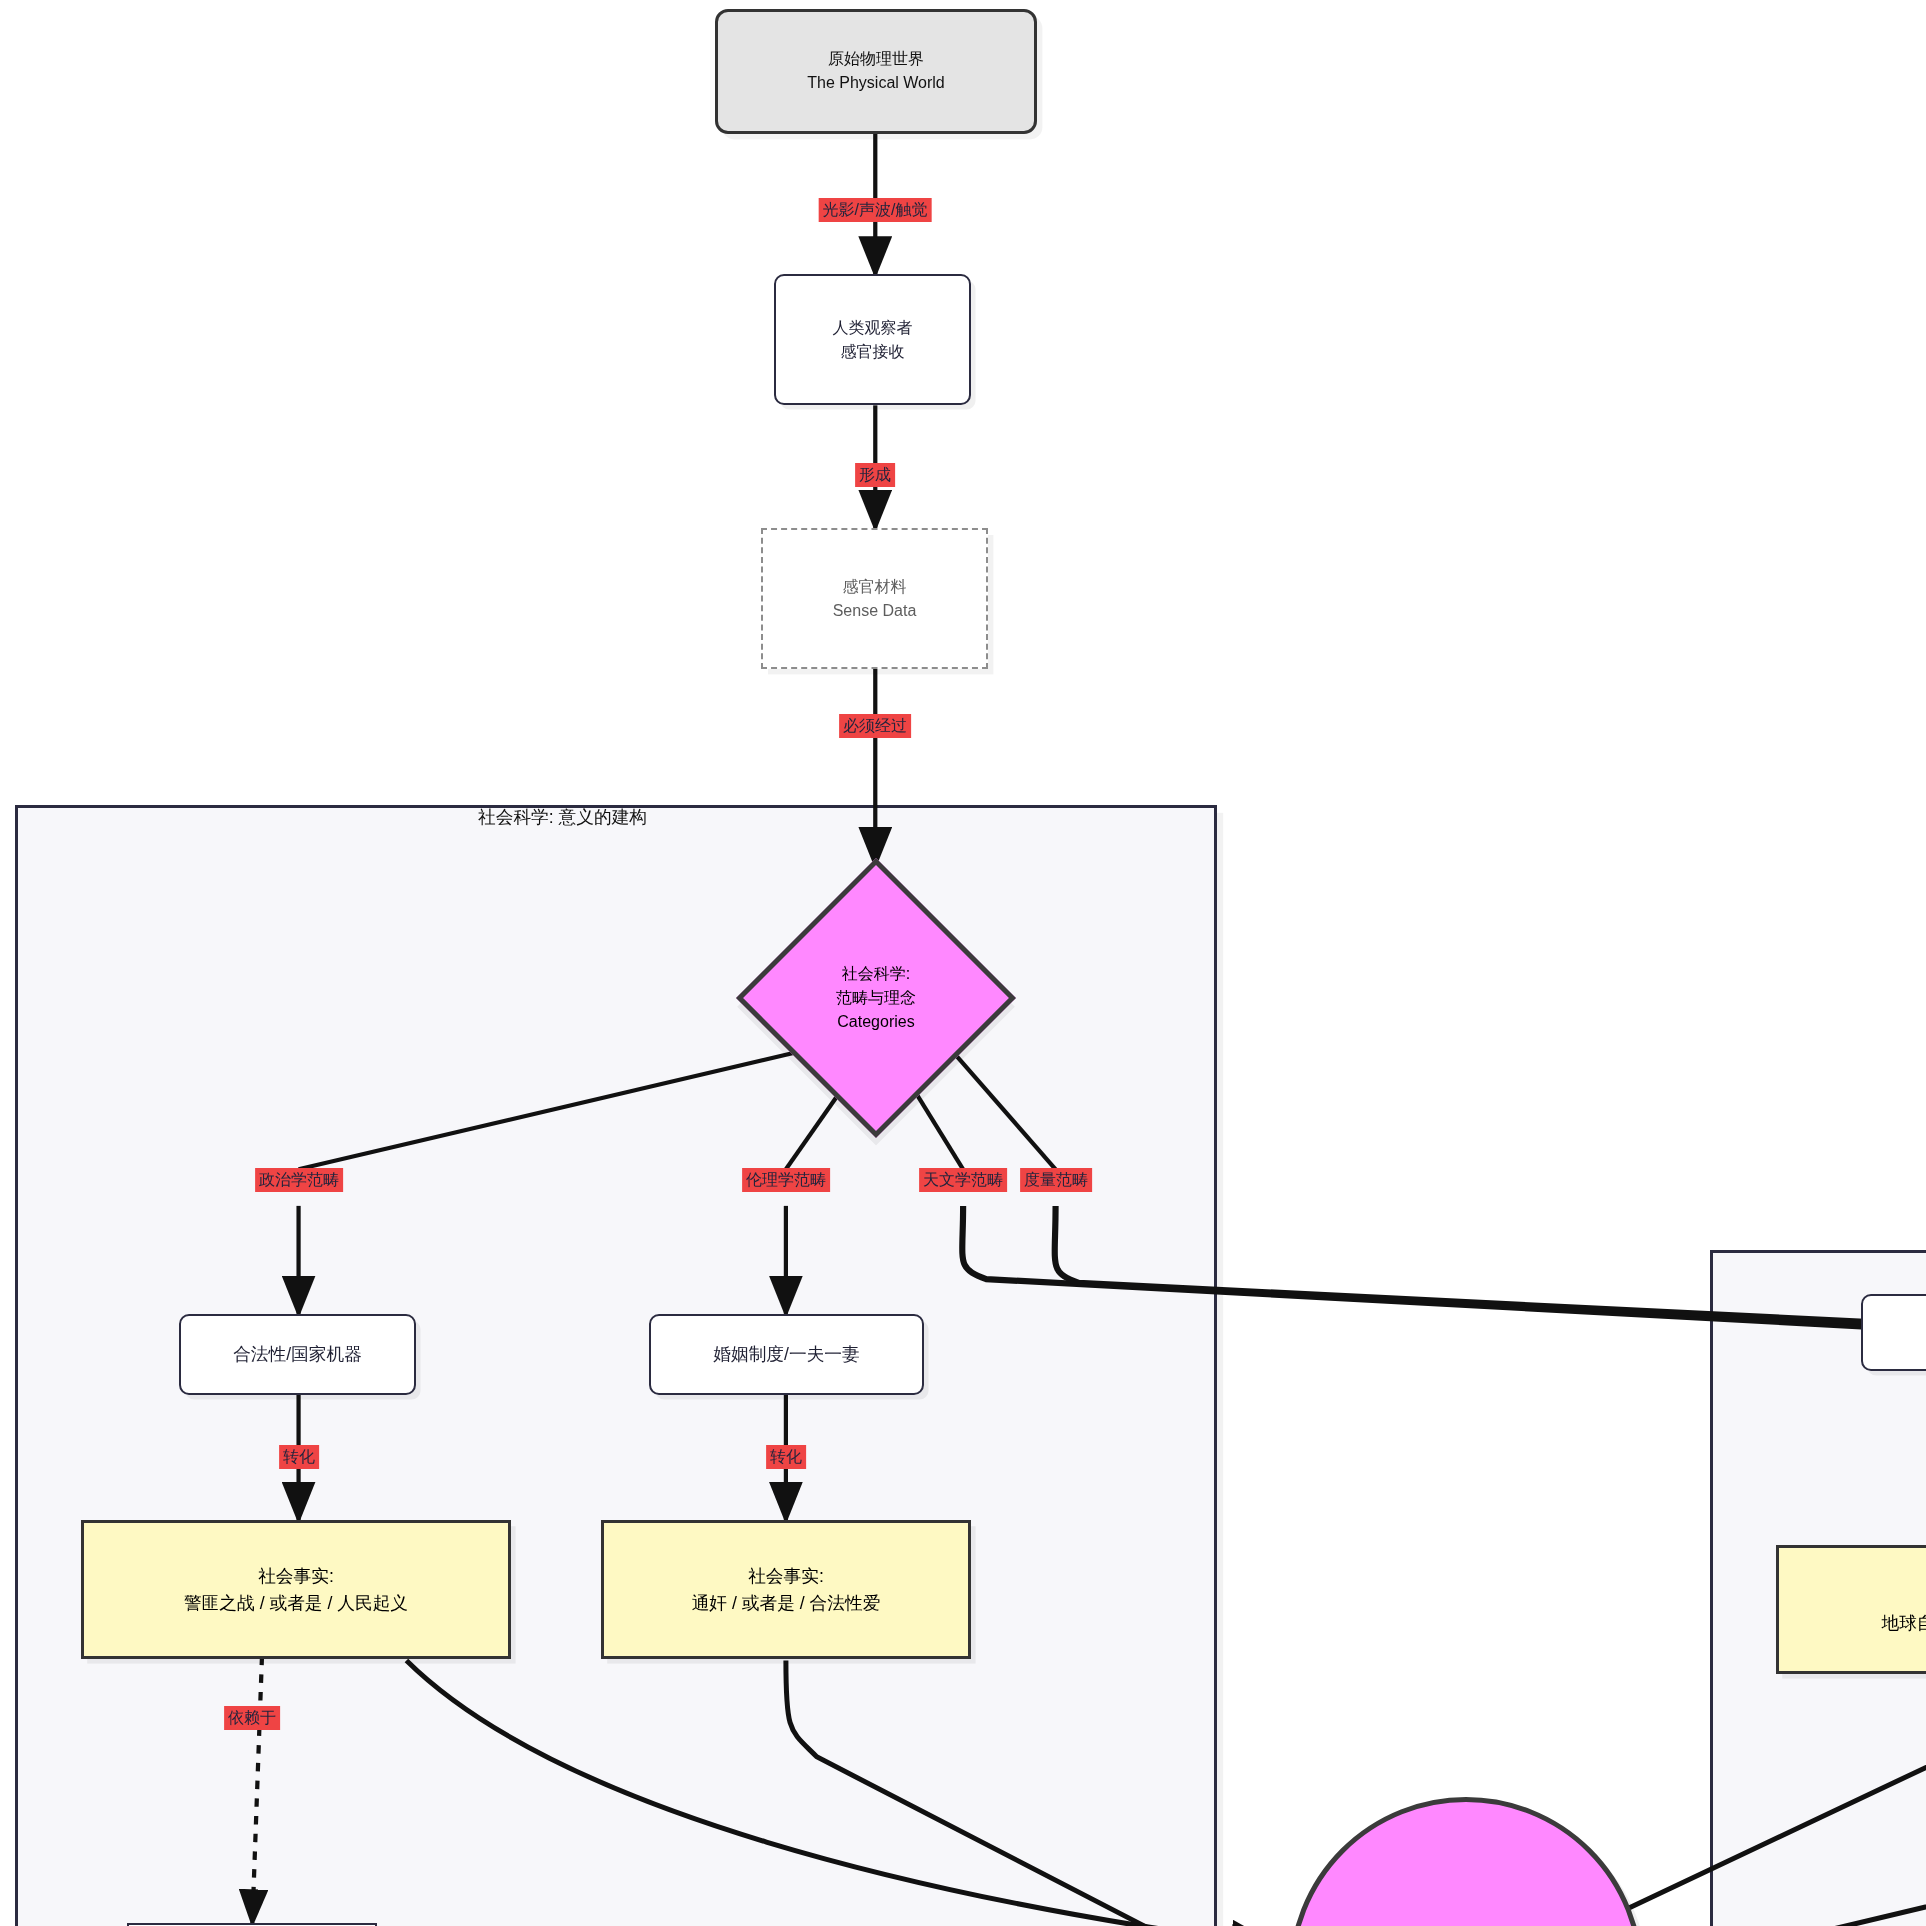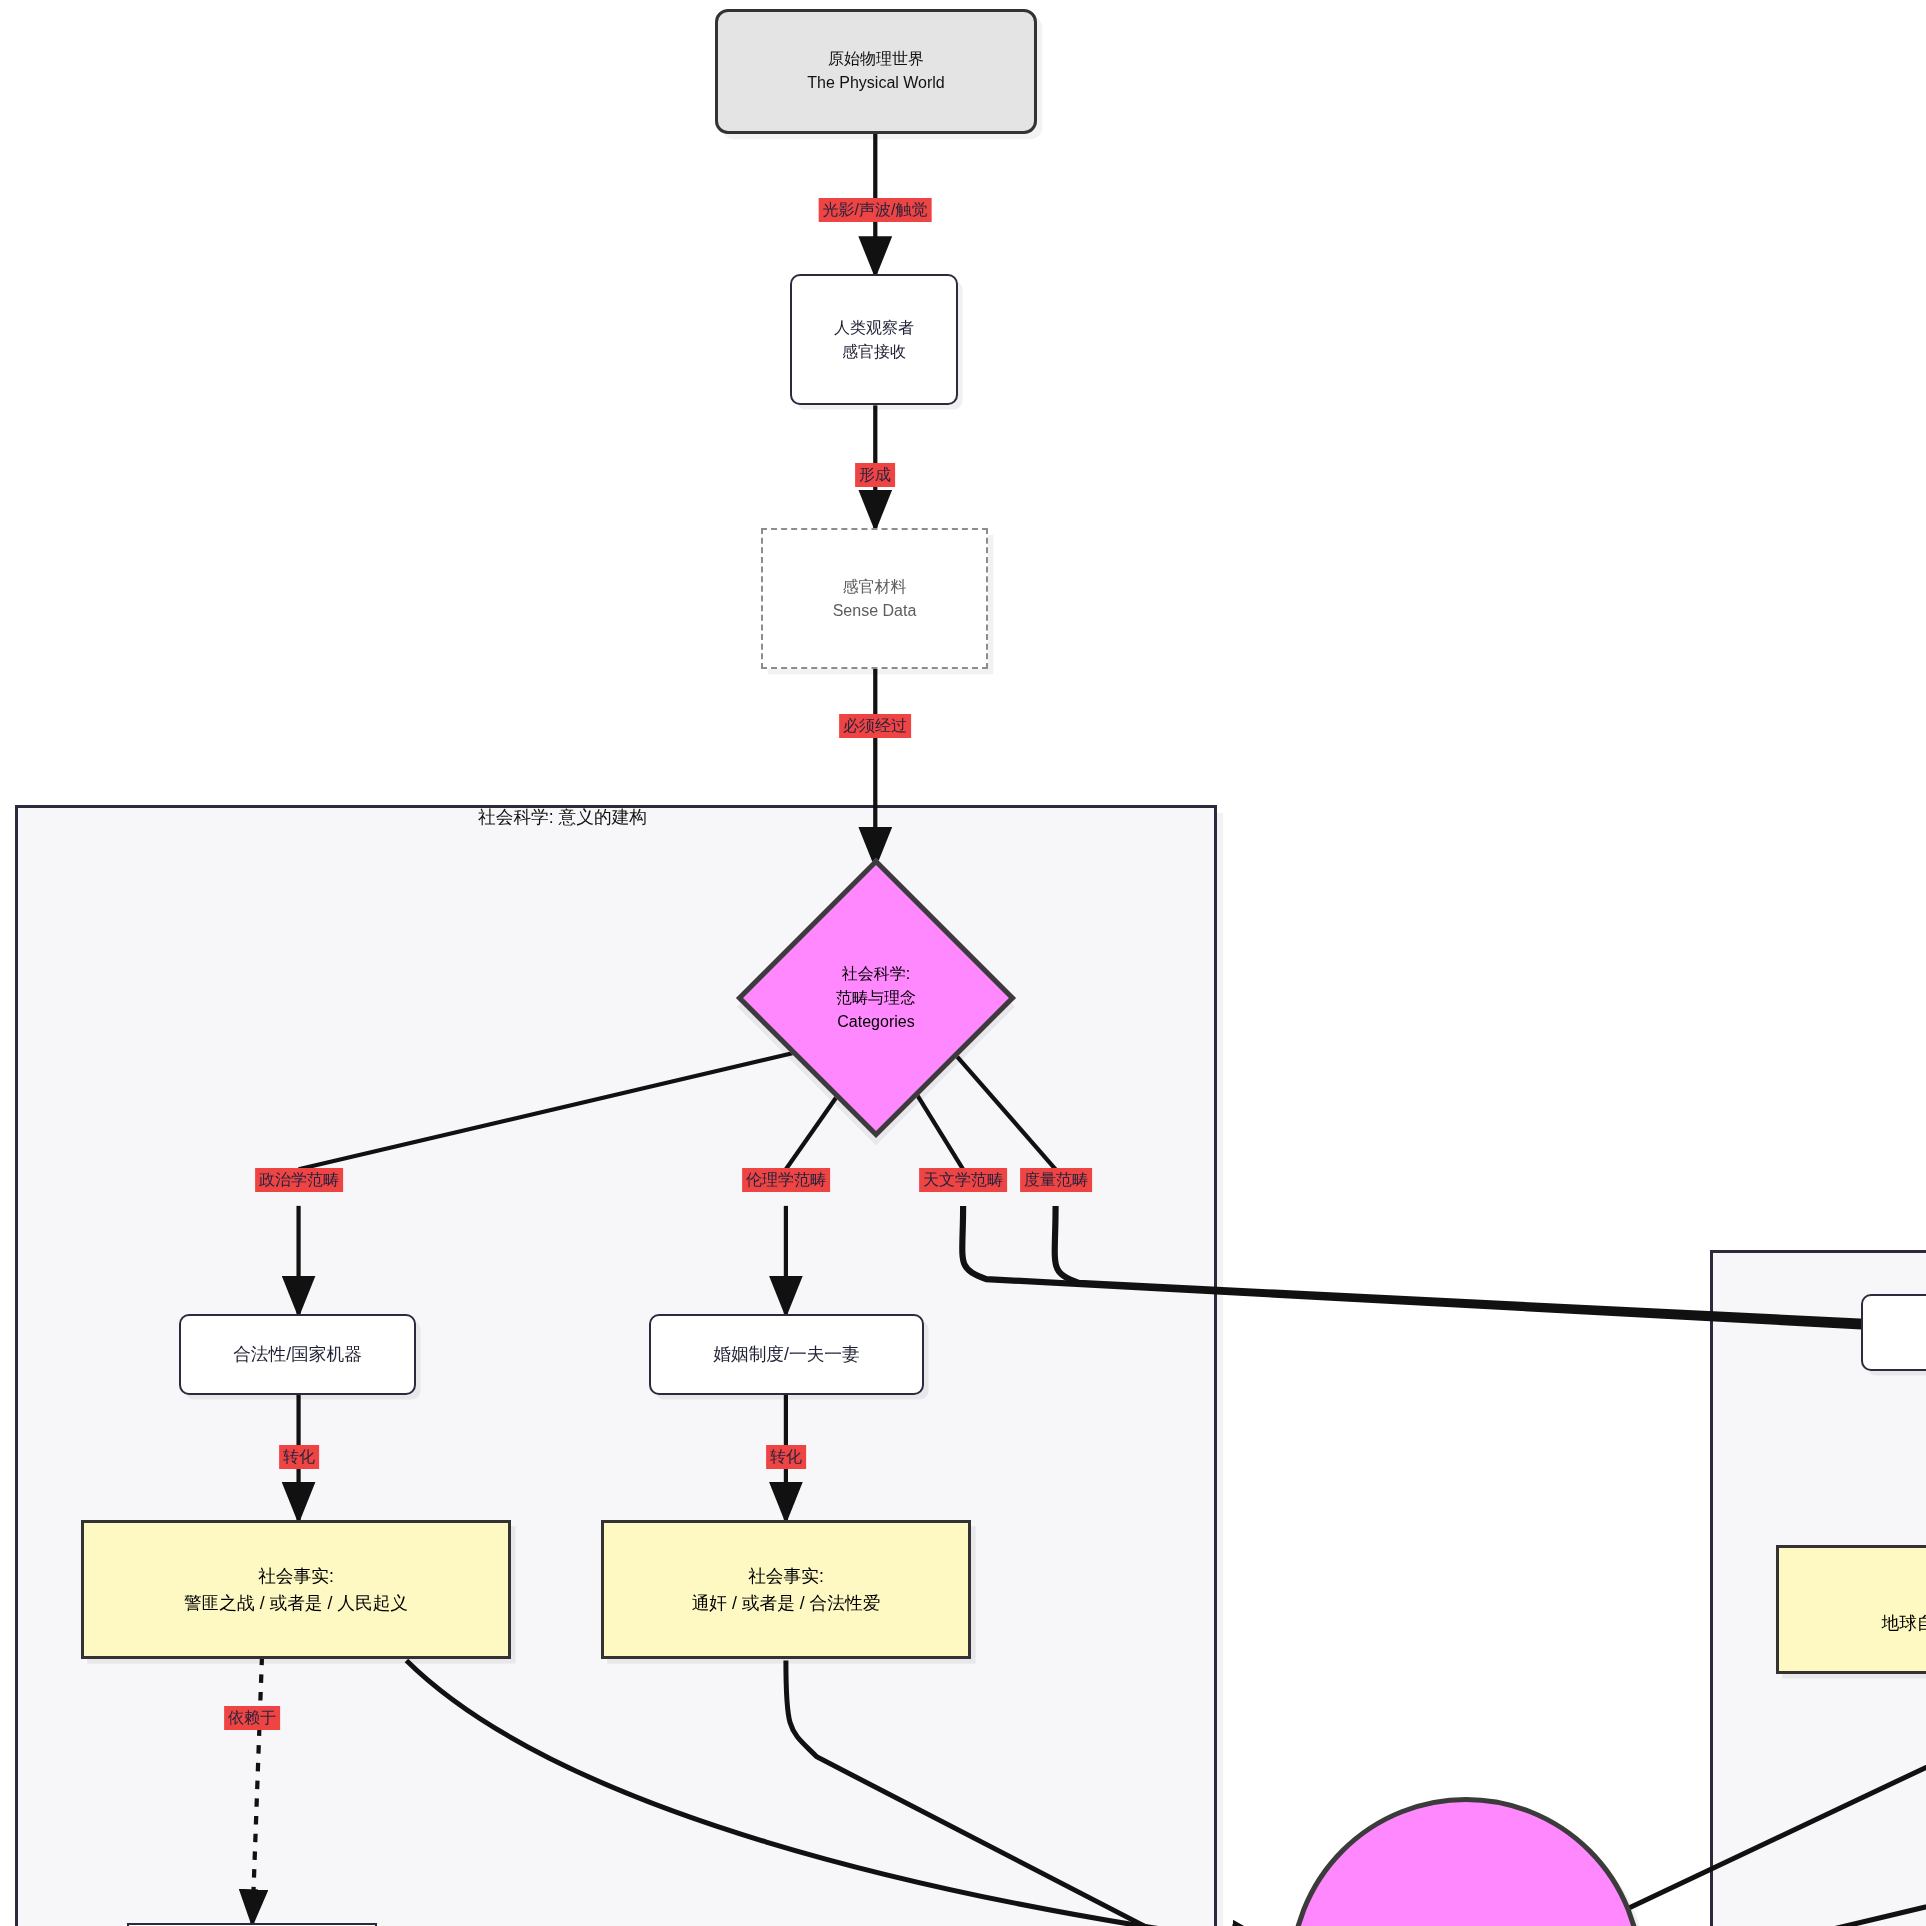--- a/index.html
+++ b/index.html
@@ -112,21 +112,21 @@
     </g>
   </svg>
 
   <div class="node n-start fs-lg" style="left:715px;top:8.5px;width:322px;height:125px;">
     <span class="lines">
       <span>原始物理世界</span>
       <span>The Physical World</span>
     </span>
   </div>
 
-  <div class="node n-round fs-lg" style="left:774px;top:274px;width:168px;height:131px;margin-left:16px;">
+  <div class="node n-round fs-lg" style="left:774px;top:274px;width:197px;height:131px;">
     <span class="lines">
       <span>人类观察者</span>
       <span>感官接收</span>
     </span>
   </div>
 
   <div class="node n-dashed fs-lg" style="left:761px;top:528px;width:227px;height:141px;">
     <span class="lines">
       <span>感官材料</span>
       <span>Sense Data</span>

